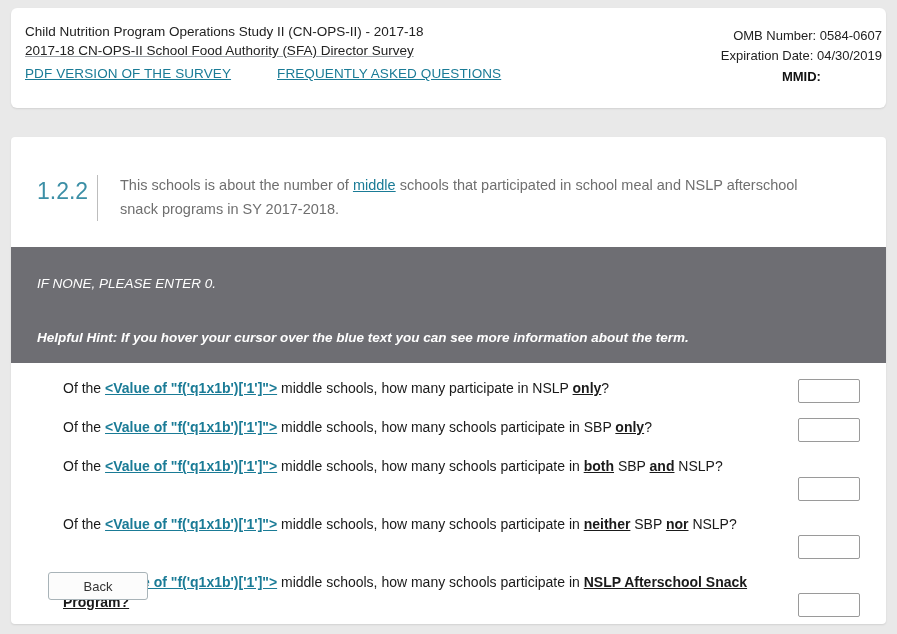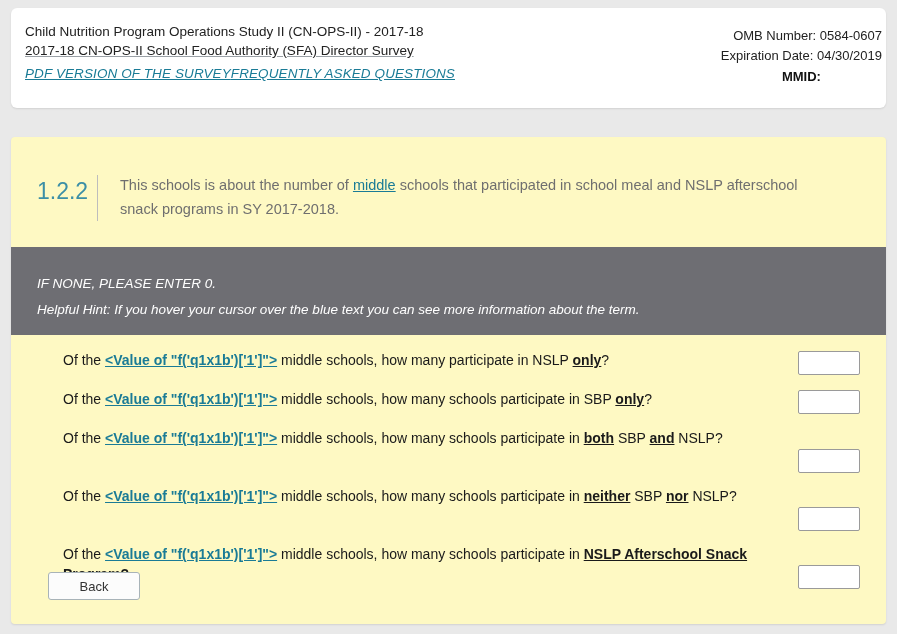--- a/index.html
+++ b/index.html
@@ -42,22 +42,22 @@
     line-height: 19px;
     white-space: nowrap;
   }
   .hdr-line.underline {
     text-decoration: underline;
     text-decoration-color: #9aa0a6;
   }
   .hdr-links {
     margin-top: 6px;
     display: flex;
+    gap: 46px;
     align-items: center;
-    font-style: italic;
   }
   .hdr-link {
     font-size: 13.5px;
     color: #1a7b96;
     text-decoration: underline;
     cursor: pointer;
     letter-spacing: 0.1px;
   }
   .hdr-right {
     position: absolute;
@@ -78,21 +78,21 @@
     text-align: center;
   }
 
   
   .main-card {
     position: absolute;
     left: 11px;
     top: 137px;
     width: 875px;
     height: 487px;
-    background: #fef9c3;
+    background: #ffffff;
     border-radius: 4px;
     box-shadow: 0 1px 2px rgba(0,0,0,0.10);
     overflow: hidden;
   }
 
   .q-head {
     display: flex;
     align-items: flex-start;
     padding: 36px 30px 0 26px;
   }
@@ -129,21 +129,22 @@
     background: #6e6e73;
     color: #ffffff;
     padding: 24px 26px 12px 26px;
   }
   .band .b-line {
     font-style: italic;
     font-size: 13.5px;
     line-height: 26px;
   }
   .band .b-line.bold {
-    font-weight: normal;
+    font-weight: bold;
+    margin-top: 28px;
   }
 
   
   .rows {
     padding: 14px 0 0 0;
   }
   .row {
     position: relative;
     display: flex;
     align-items: flex-start;
@@ -197,21 +198,21 @@
   .btn {
     background: #fcfcfc;
     border: 1px solid #a8b3b8;
     border-radius: 3px;
     font-size: 13px;
     color: #333;
     font-family: "Liberation Sans", sans-serif;
     cursor: pointer;
   }
   .btn-back {
-    width: 92px;
+    width: 100px;
     height: 28px;
   }
   .btn-save {
     height: 28px;
     padding: 0 12px;
     border-color: #8fa0a6;
   }
 </style>
 </head>
 <body>

